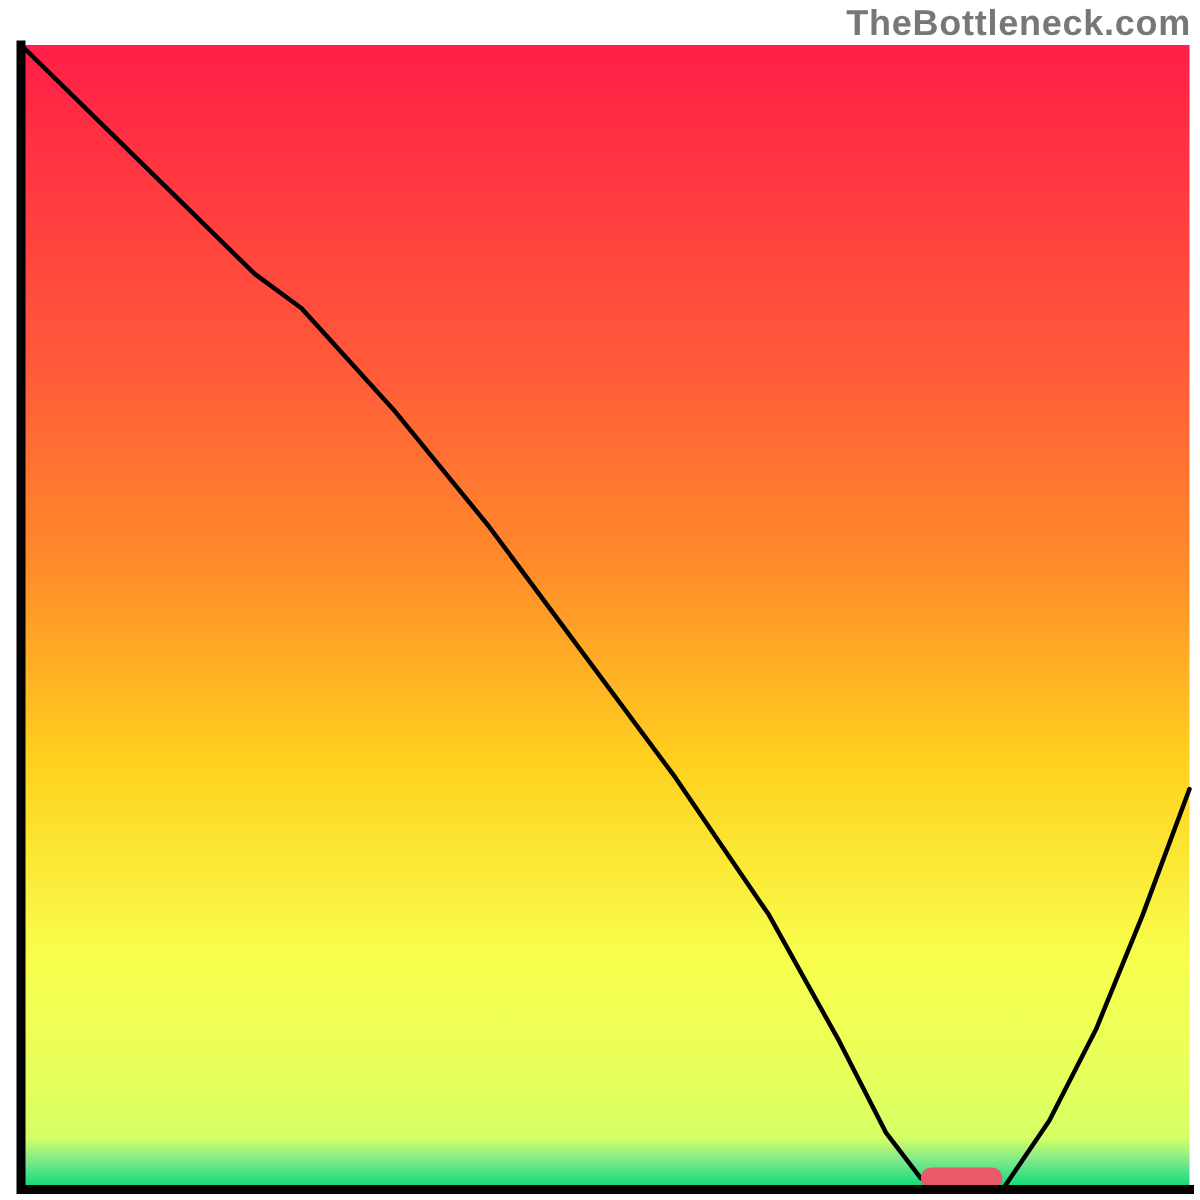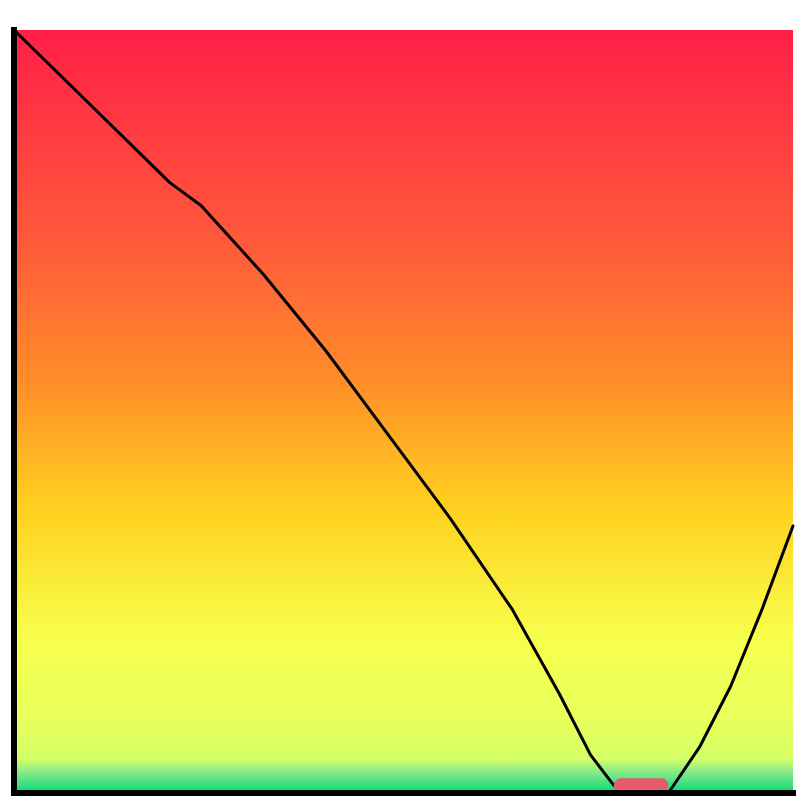--- a/index.html
+++ b/index.html
@@ -25,20 +25,21 @@
   color: #777;
   letter-spacing: 0.5px;
   user-select: none;
 }
 svg { display: block; }
 </style>
 </head>
 <body>
 
 <div class="container">
+  <div class="watermark">TheBottleneck.com</div>
 
   <svg id="chart" width="800" height="800" viewBox="0 0 800 800">
       <defs>
         <linearGradient id="bg-grad" x1="0" y1="0" x2="0" y2="1">
           <stop offset="0%" stop-color="#ff1f47"></stop>
           <stop offset="28.000000000000004%" stop-color="#ff5a3a"></stop>
           <stop offset="45%" stop-color="#ff8a2a"></stop>
           <stop offset="63%" stop-color="#ffd21f"></stop>
           <stop offset="80%" stop-color="#f7ff4d"></stop>
           <stop offset="90%" stop-color="#e8ff5c"></stop>

